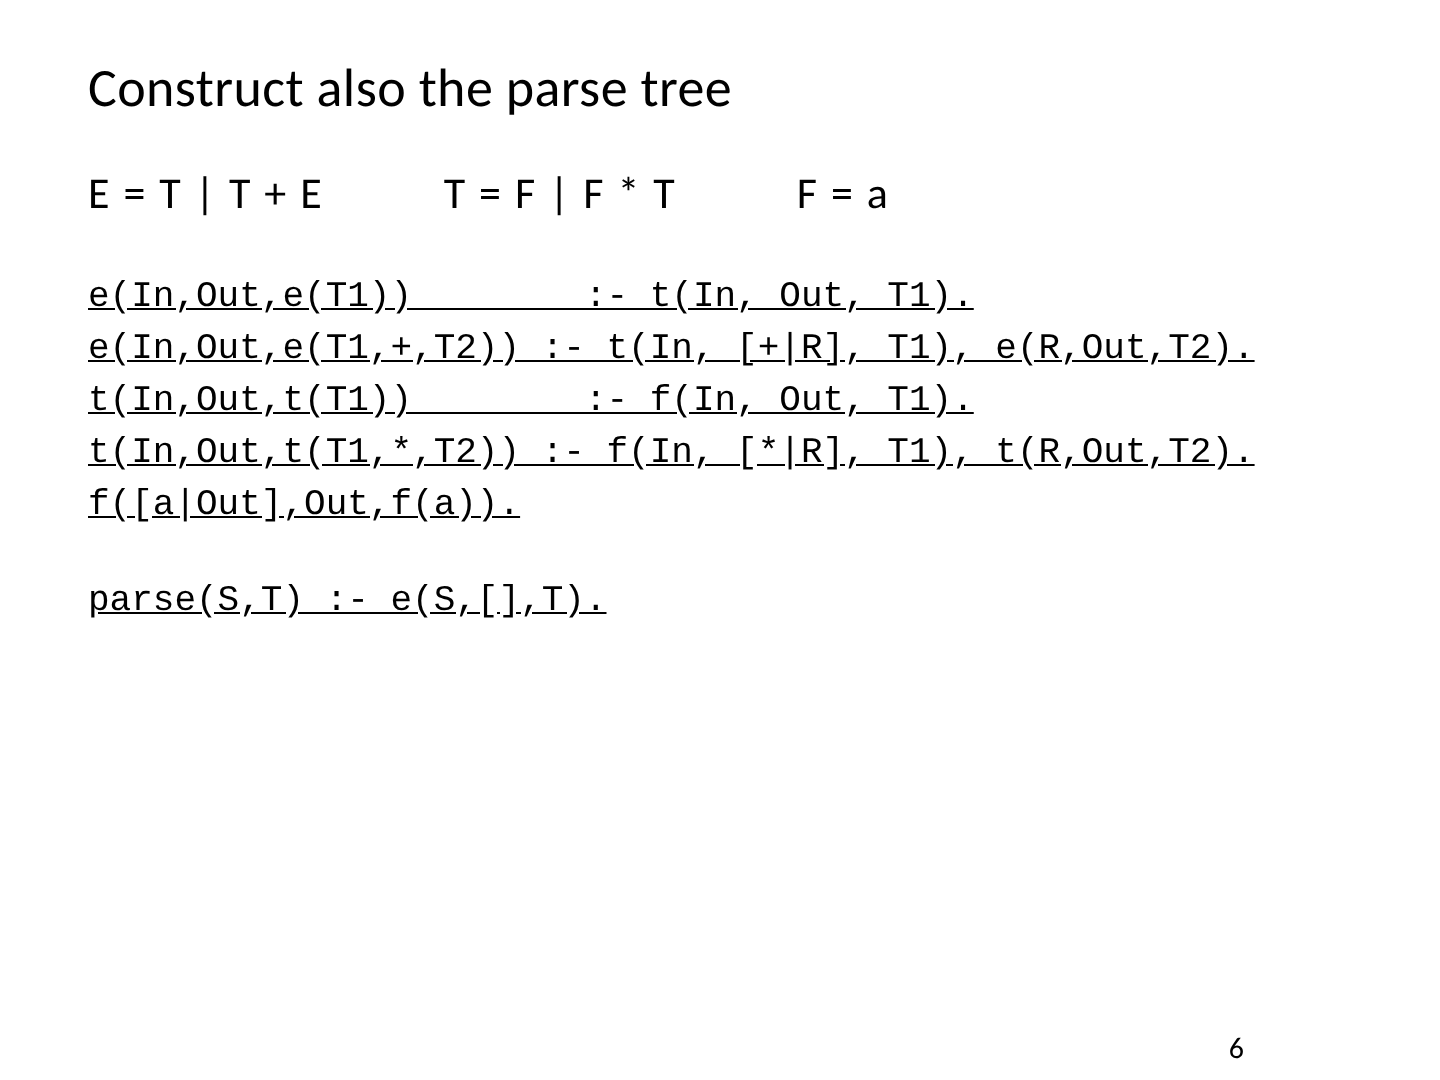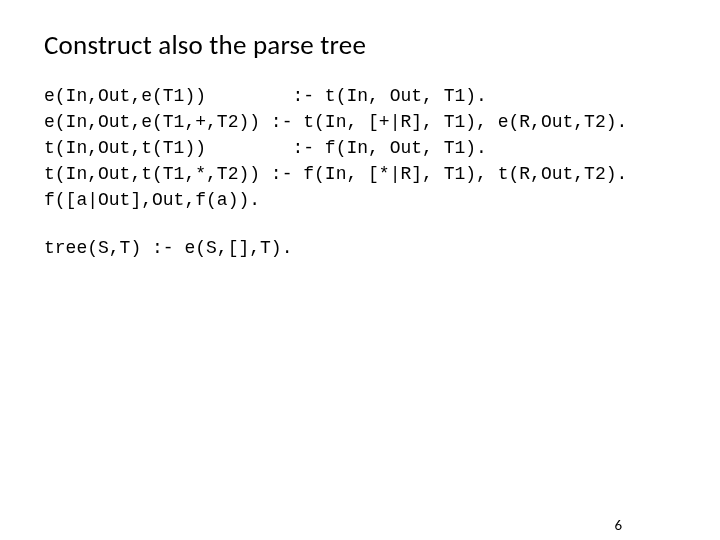--- a/index.html
+++ b/index.html
@@ -39,39 +39,43 @@
     display: inline-block;
   }
   .code {
     font-family: "Consolas", "Menlo", "Courier New", monospace;
     font-size: 18px;
     line-height: 1.45;
     white-space: pre;
   }
   .block {
     margin-bottom: 22px;
+    text-decoration: underline;
   }
   .page-num {
     position: absolute;
     right: 6px;
     bottom: 6px;
     font-size: 15px;
     color: #000;
   }
 </style>
 </head>
 <body>
 
 <div class="slide">
   <h1 class="title">Construct also the parse tree</h1>
 
+  <div class="grammar">
+    <span>E = T | T + E</span><span class="g-sep"></span><span>T = F | F * T</span><span class="g-sep"></span><span>F = a</span>
+  </div>
 
   <div class="code block"><span>e(In,Out,e(T1))        :- t(In, Out, T1).</span>
 <span>e(In,Out,e(T1,+,T2)) :- t(In, [+|R], T1), e(R,Out,T2).</span>
 <span>t(In,Out,t(T1))        :- f(In, Out, T1).</span>
 <span>t(In,Out,t(T1,*,T2)) :- f(In, [*|R], T1), t(R,Out,T2).</span>
 <span>f([a|Out],Out,f(a)).</span></div>
 
-  <div class="code block">tree(S,T) :- e(S,[],T).</div>
+  <div class="code block">parse(S,T) :- e(S,[],T).</div>
 
 
   <div class="page-num">6</div>
 </div>
 
 </body></html>

